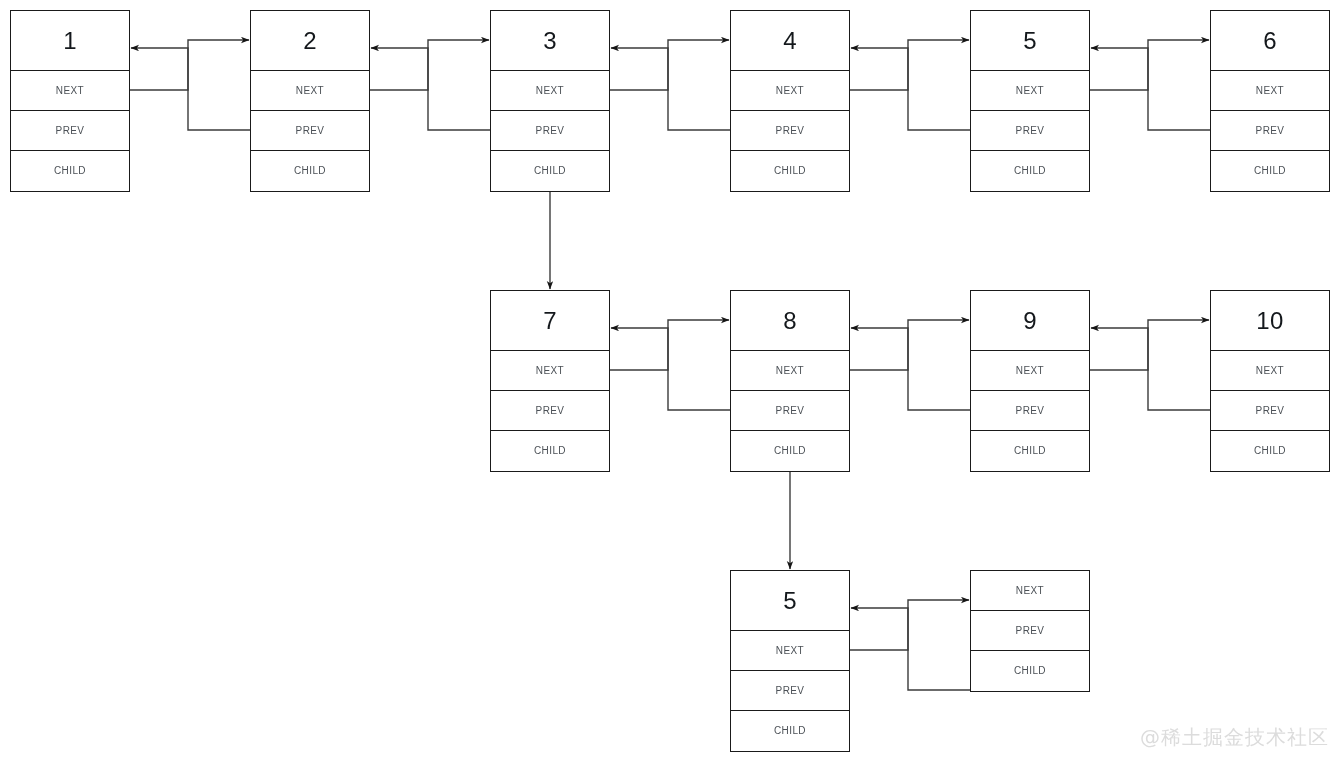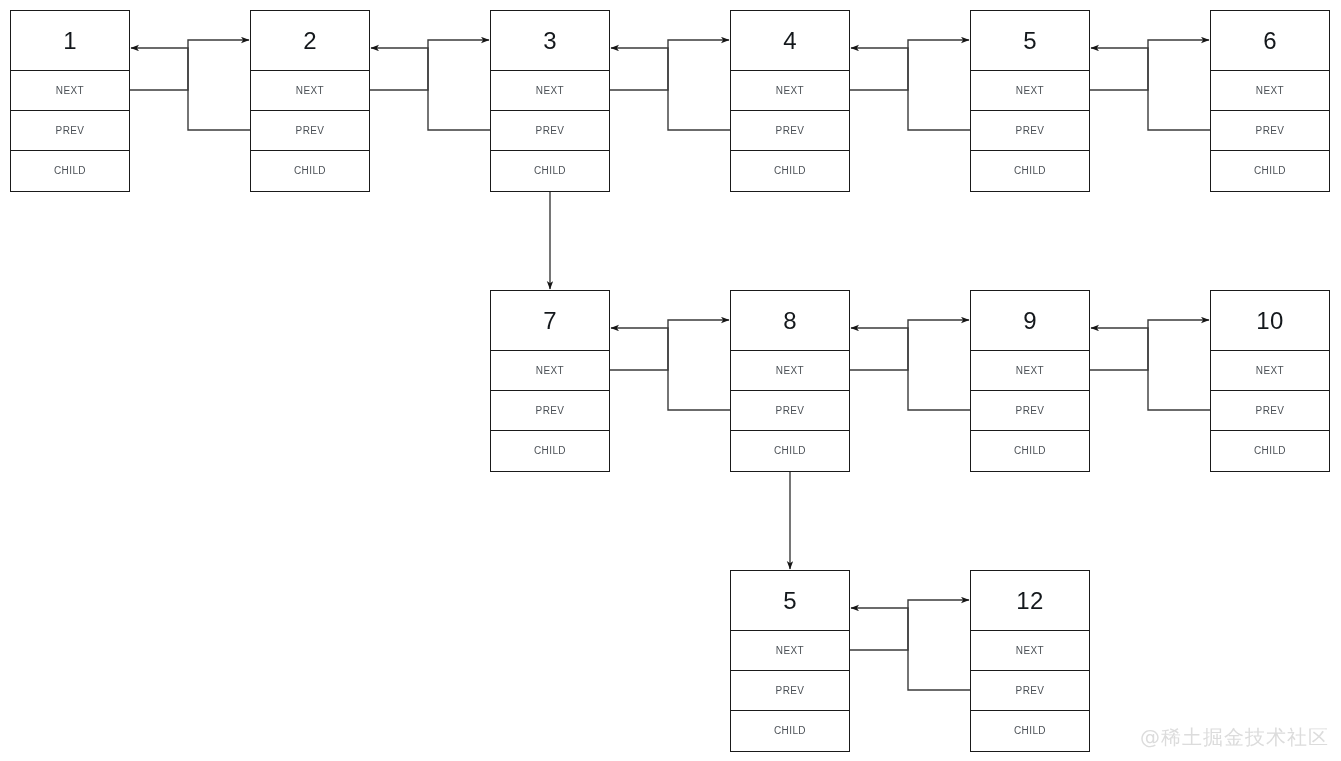--- a/index.html
+++ b/index.html
@@ -166,21 +166,20 @@
         <div class="node-field">PREV</div>
         <div class="node-field last">CHILD</div>
       </div>
       <div class="node" style="left: 730px; top: 570px;">
         <div class="node-title">5</div>
         <div class="node-field">NEXT</div>
         <div class="node-field">PREV</div>
         <div class="node-field last">CHILD</div>
       </div>
       <div class="node" style="left: 970px; top: 570px;">
-        <div class="node-title">12</div>
         <div class="node-field">NEXT</div>
         <div class="node-field">PREV</div>
         <div class="node-field last">CHILD</div>
       </div>
     </div>
 
   <div id="watermark">@稀土掘金技术社区</div>
 
 </div>
 

